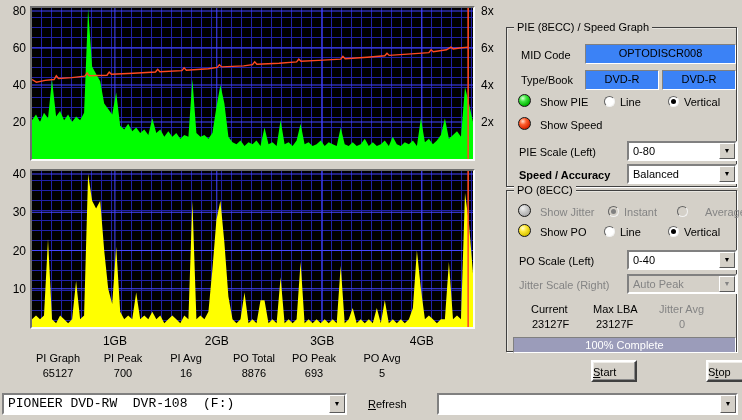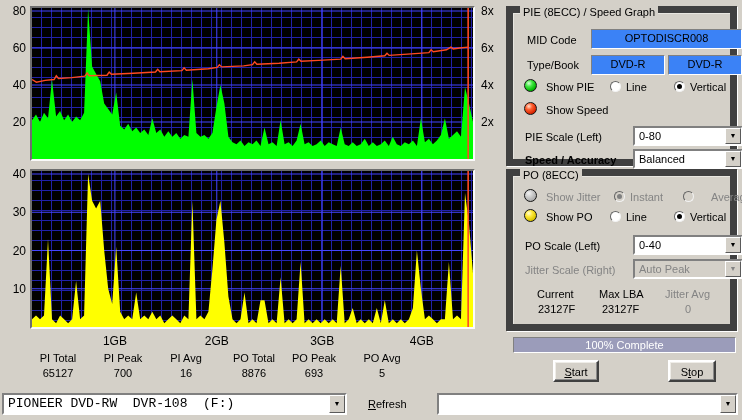--- a/index.html
+++ b/index.html
@@ -30,22 +30,23 @@
   .axlab.xtick { width:34px; text-align:center; top:334px; }
 
   
   .stat { position:absolute; top:352px; width:84px; text-align:center; }
   .stat .slabel { display:block; }
   .stat .svalue { display:block; margin-top:3px; }
 
   
   .groupbox {
     position:absolute;
-    border:7px solid #404040;
+    border:1px solid #404040;
     box-shadow:1px 1px 0 #ffffff, inset 1px 1px 0 #e8e6e0;
+    margin-top:21px;
   }
   .gcaption {
     position:absolute; top:-7px; left:7px;
     background:#d4d0c8; padding:0 3px; white-space:nowrap;
   }
   .lbl { position:absolute; white-space:nowrap; }
   .dis { color:#848484; }
   .field3d {
     position:absolute; background:#3b82f6;
     border:1px solid; border-color:#808080 #ffffff #ffffff #808080;
@@ -84,21 +85,21 @@
     content:""; position:absolute; left:2px; top:2px; width:5px; height:5px;
     border-radius:50%; background:#000;
   }
   .radio.disabled { background:#d4d0c8; }
   .radio.disabled.checked::after { background:#808080; }
 
   .btn {
     position:absolute; background:#d4d0c8;
     border:2px solid; border-color:#ffffff #404040 #404040 #ffffff;
     box-shadow:inset -1px -1px 0 #8a8a8a, inset 1px 1px 0 #efede8;
-    text-align:center; font-size:11px; padding-top:4px; cursor:default;
+    text-align:left; font-size:11px; padding-top:4px; cursor:default;margin-left:38px;
   }
   .progress-track {
     position:absolute; left:513px; top:337px; width:223px; height:16px;
     border:1px solid; border-color:#808080 #ffffff #ffffff #808080; background:#d4d0c8;
   }
   .progress-fill {
     position:absolute; left:0; top:0; bottom:0; background:#9b9cba;
     color:#fff; text-align:center; line-height:14px; white-space:nowrap; overflow:hidden;
   }
   .flatlabel { position:absolute; white-space:nowrap; }
@@ -130,21 +131,21 @@
       <line x1="82.908" y1="0" x2="82.908" y2="156" stroke="#4545ff" stroke-width="1"></line>
       <line x1="184.779" y1="0" x2="184.779" y2="156" stroke="#4545ff" stroke-width="1"></line>
       <line x1="290.178" y1="0" x2="290.178" y2="156" stroke="#4545ff" stroke-width="1"></line>
       <line x1="389.844" y1="0" x2="389.844" y2="156" stroke="#4545ff" stroke-width="1"></line>
       <polygon points="0,156 0.0,148.3 4.0,144.5 8.0,148.3 12.0,144.5 16.0,68.0 20.0,148.3 24.1,152.2 28.1,144.5 32.1,148.3 36.1,152.2 40.1,148.3 44.1,110.1 48.1,148.3 52.1,144.5 56.1,3.0 60.1,29.8 64.1,37.4 68.2,29.8 72.2,79.5 76.2,117.8 80.2,133.1 84.2,75.7 88.2,140.7 92.2,148.3 96.2,144.5 100.2,148.3 104.2,121.6 108.2,148.3 112.3,144.5 116.3,148.3 120.3,140.7 124.3,148.3 128.3,144.5 132.3,152.2 136.3,148.3 140.3,144.5 144.3,148.3 148.3,152.2 152.3,144.5 156.4,148.3 160.4,29.8 164.4,148.3 168.4,144.5 172.4,148.3 176.4,140.7 180.4,98.6 184.4,48.9 188.4,29.8 192.4,71.8 196.4,125.4 200.5,148.3 204.5,152.2 208.5,148.3 212.5,121.6 216.5,152.2 220.5,148.3 224.5,152.2 228.5,129.2 232.5,129.2 236.5,152.2 240.5,148.3 244.6,152.2 248.6,106.3 252.6,152.2 256.6,148.3 260.6,152.2 264.6,148.3 268.6,91.0 272.6,152.2 276.6,148.3 280.6,152.2 284.6,148.3 288.7,152.2 292.7,148.3 296.7,152.2 300.7,148.3 304.7,152.2 308.7,94.8 312.7,152.2 316.7,148.3 320.7,136.9 324.7,152.2 328.7,148.3 332.8,152.2 336.8,148.3 340.8,152.2 344.8,136.9 348.8,152.2 352.8,129.2 356.8,152.2 360.8,148.3 364.8,152.2 368.8,148.3 372.8,152.2 376.9,148.3 380.9,136.9 384.9,79.5 388.9,117.8 392.9,148.3 396.9,144.5 400.9,148.3 404.9,152.2 408.9,148.3 412.9,148.3 416.9,91.0 421.0,148.3 425.0,144.5 429.0,148.3 433.0,22.1 437.0,52.7 441.0,102.5 441,156" fill="#ffff00"></polygon>
       <line x1="436.149" y1="0" x2="436.149" y2="156" stroke="#ff4a22" stroke-width="1.6"></line>
     </svg>
 </div>
 
 <div class="stat" style="left:16px">
-  <span class="slabel">PI Total</span>
+  <span class="slabel">PI Graph</span>
   <span class="svalue">65127</span>
 </div>
 <div class="stat" style="left:81px">
   <span class="slabel">PI Peak</span>
   <span class="svalue">700</span>
 </div>
 <div class="stat" style="left:144px">
   <span class="slabel">PI Avg</span>
   <span class="svalue">16</span>
 </div>

